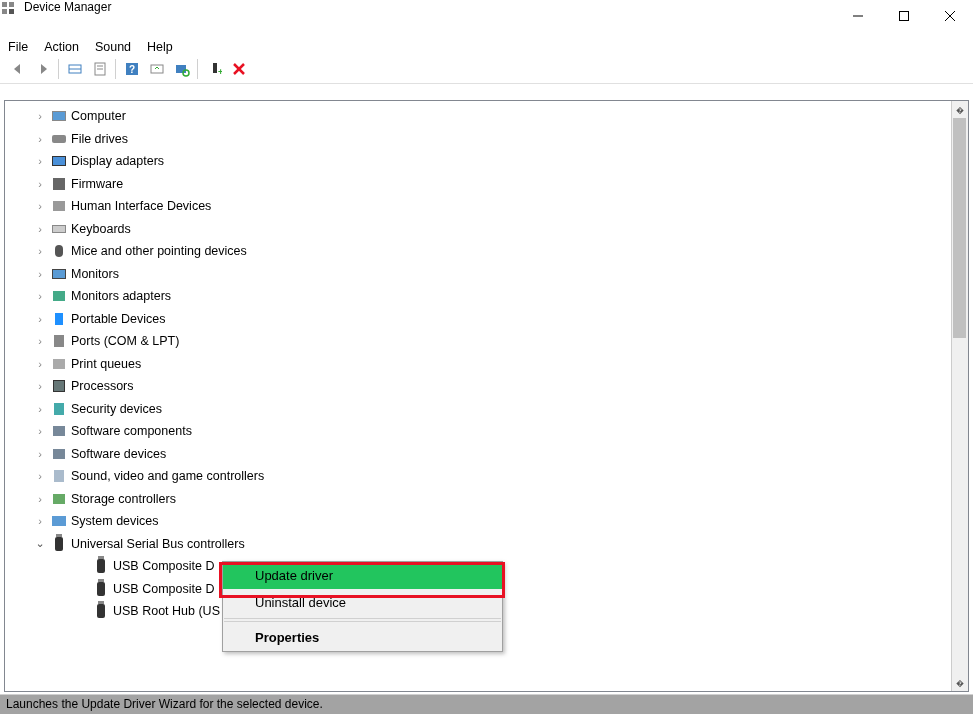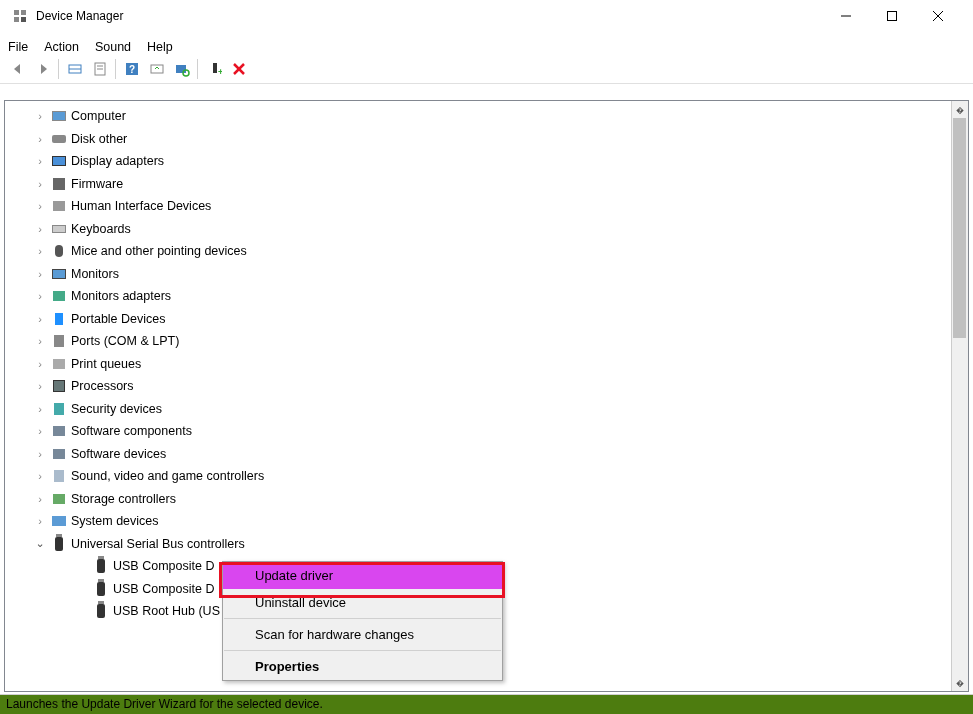--- a/index.html
+++ b/index.html
@@ -1,18 +1,18 @@
 <!DOCTYPE html>
 <html><head>
 <meta charset="utf-8">
 <style>
 * { box-sizing: border-box; margin: 0; padding: 0; font-family: 'Segoe UI', Tahoma, sans-serif; }
 body { background: #fff; width: 973px; height: 714px; overflow: hidden; position: relative; }
 
-.titlebar { height: 32px; display: flex; align-items: center; padding: 0 12px; }
+.titlebar { height: 32px; display: flex; padding: 0 0; }
 .titlebar .app-icon { width: 16px; height: 16px; margin-right: 8px; }
 .titlebar .title { font-size: 12px; flex: 1; }
 .win-controls { display: flex; gap: 0; }
 .win-btn { width: 46px; height: 32px; display: flex; align-items: center; justify-content: center; font-size: 14px; }
 .win-btn svg { width: 10px; height: 10px; }
 
 .menubar { height: 22px; display: flex; align-items: flex-end; padding: 0 8px; gap: 16px; font-size: 12.5px; }
 .menubar span { cursor: default; }
 
 .toolbar { height: 30px; display: flex; align-items: center; padding: 2px 6px; gap: 2px; border-bottom: 1px solid #e0e0e0; }
@@ -30,26 +30,26 @@
 .tree-row .chev { width: 14px; text-align: center; color: #888; font-size: 11px; }
 .tree-row .chev.open { color: #555; }
 .tree-row .icon { width: 16px; height: 16px; margin: 0 4px; display: flex; align-items: center; justify-content: center; }
 .tree-row.indent-1 { padding-left: 28px; }
 .tree-row.indent-2 { padding-left: 70px; }
 .tree-row.selected { }
 .tree-row.selected .label-sel { background: #cce8ff; border: 1px solid #0078d7; padding: 0 2px; }
 
 .ctx-menu { position: absolute; left: 222px; top: 561px; width: 281px; background: #f0f0f0; border: 1px solid #a0a0a0; box-shadow: 2px 2px 4px rgba(0,0,0,0.25); font-size: 13px; z-index: 100; }
 .ctx-item { padding: 6px 32px; cursor: default; }
-.ctx-item.highlight { background: #d946ef; }
+.ctx-item.highlight { background: #22c55e; }
 .ctx-item.bold { font-weight: 700; }
 .ctx-sep { height: 1px; background: #d0d0d0; margin: 2px 1px; }
 .red-box { position: absolute; left: 219px; top: 562px; width: 286px; height: 36px; border: 3px solid #e81123; z-index: 200; pointer-events: none; }
 
-.statusbar { position: absolute; bottom: 0; left: 0; right: 0; height: 20px; background: #4d7c0f; font-size: 12px; padding: 2px 6px; border-top: 1px solid #d0d0d0; }
+.statusbar { position: absolute; bottom: 0; left: 0; right: 0; height: 20px; background: #a3a3a3; font-size: 12px; padding: 2px 6px; border-top: 1px solid #d0d0d0; }
 
 
 .ic-comp { background:#5a9bd5; width:14px; height:10px; border:1px solid #888; }
 .ic-disk { background:#888; width:14px; height:8px; border-radius:2px; }
 .ic-disp { background:#4a90d9; width:14px; height:10px; border:1px solid #333; }
 .ic-fw { background:#666; width:12px; height:12px; }
 .ic-hid { background:#999; width:12px; height:10px; }
 .ic-kb { background:#ccc; width:14px; height:8px; border:1px solid #888; }
 .ic-mouse { background:#555; width:8px; height:12px; border-radius:4px; }
 .ic-mon { background:#5a9bd5; width:14px; height:10px; border:1px solid #444; }
@@ -172,21 +172,21 @@
         <span class="icon">
           <div class="ic-comp"></div>
         </span>
         <span>Computer</span>
       </div>
       <div class="tree-row indent-1">
         <span class="chev">›</span>
         <span class="icon">
           <div class="ic-disk"></div>
         </span>
-        <span>Disk other</span>
+        <span>File drives</span>
       </div>
       <div class="tree-row indent-1">
         <span class="chev">›</span>
         <span class="icon">
           <div class="ic-disp"></div>
         </span>
         <span>Display adapters</span>
       </div>
       <div class="tree-row indent-1">
         <span class="chev">›</span>
@@ -333,19 +333,18 @@
     <div class="scroll-up">�</div>
     <div class="scroll-thumb"></div>
     <div class="scroll-down">�</div>
   </div>
 </div>
 
 <div class="ctx-menu" id="ctx-host">
     <div class="ctx-item highlight">Update driver</div>
     <div class="ctx-item">Uninstall device</div>
     <div class="ctx-sep"></div>
-    <div class="ctx-item">Scan for hardware changes</div>
     <div class="ctx-sep"></div>
     <div class="ctx-item bold">Properties</div>
   </div>
 <div class="red-box"></div>
 
 <div class="statusbar">Launches the Update Driver Wizard for the selected device.</div>
 
 </body></html>

